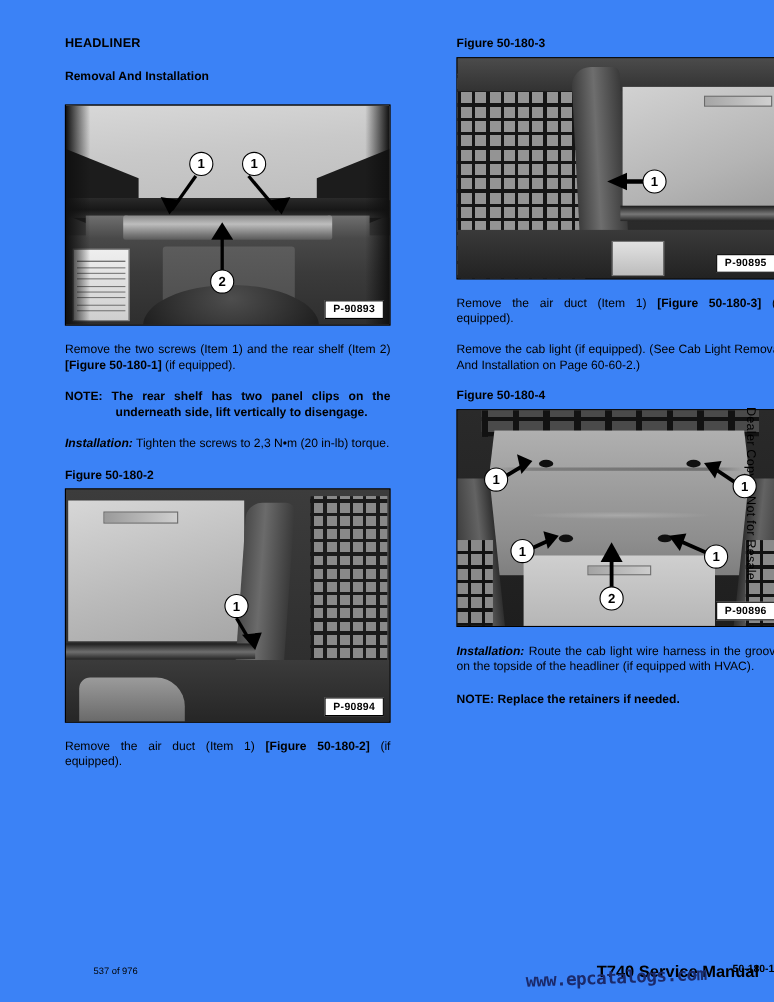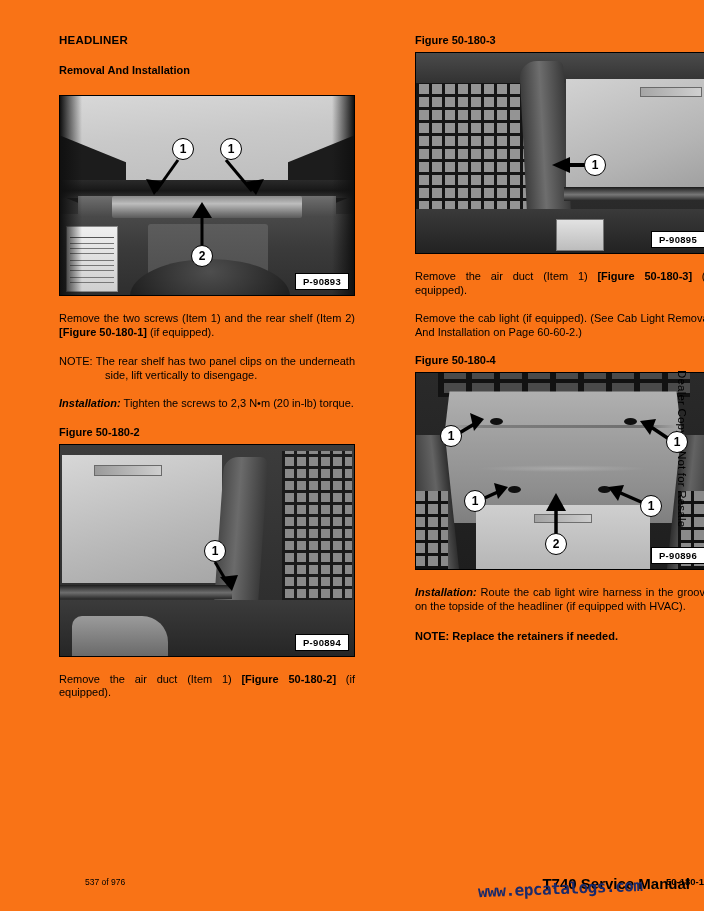--- a/index.html
+++ b/index.html
@@ -11,21 +11,21 @@
     width: 704px;
     height: 911px;
     position: relative;
     font-family: "Liberation Sans", sans-serif;
     color: #000;
     overflow: hidden;
   }
   .page {
     position: absolute;
     inset: 0;
-    background: #f97316;
+    background: #3b82f6;
   }
 
   
   .col {
     position: absolute;
     top: 34px;
     width: 296px;
   }
   .col-left  { left: 59px; }
   .col-right { left: 386px; margin-left: 29px; }
@@ -52,21 +52,21 @@
     margin: 0 0 15px 0;
     text-align: justify;
     text-justify: inter-word;
   }
   p.body.last { margin-bottom: 15px; }
   .b { font-weight: bold; }
   .i { font-style: italic; font-weight: bold; }
   .note {
     font-size: 11px;
     line-height: 14px;
-    font-weight: normal;
+    font-weight: bold;
     margin: 0 0 15px 0;
     text-align: justify;
     padding-left: 46px;
     text-indent: -46px;
   }
   .note .lbl { }
   .note-simple {
     font-size: 11px;
     line-height: 14px;
     font-weight: bold;

